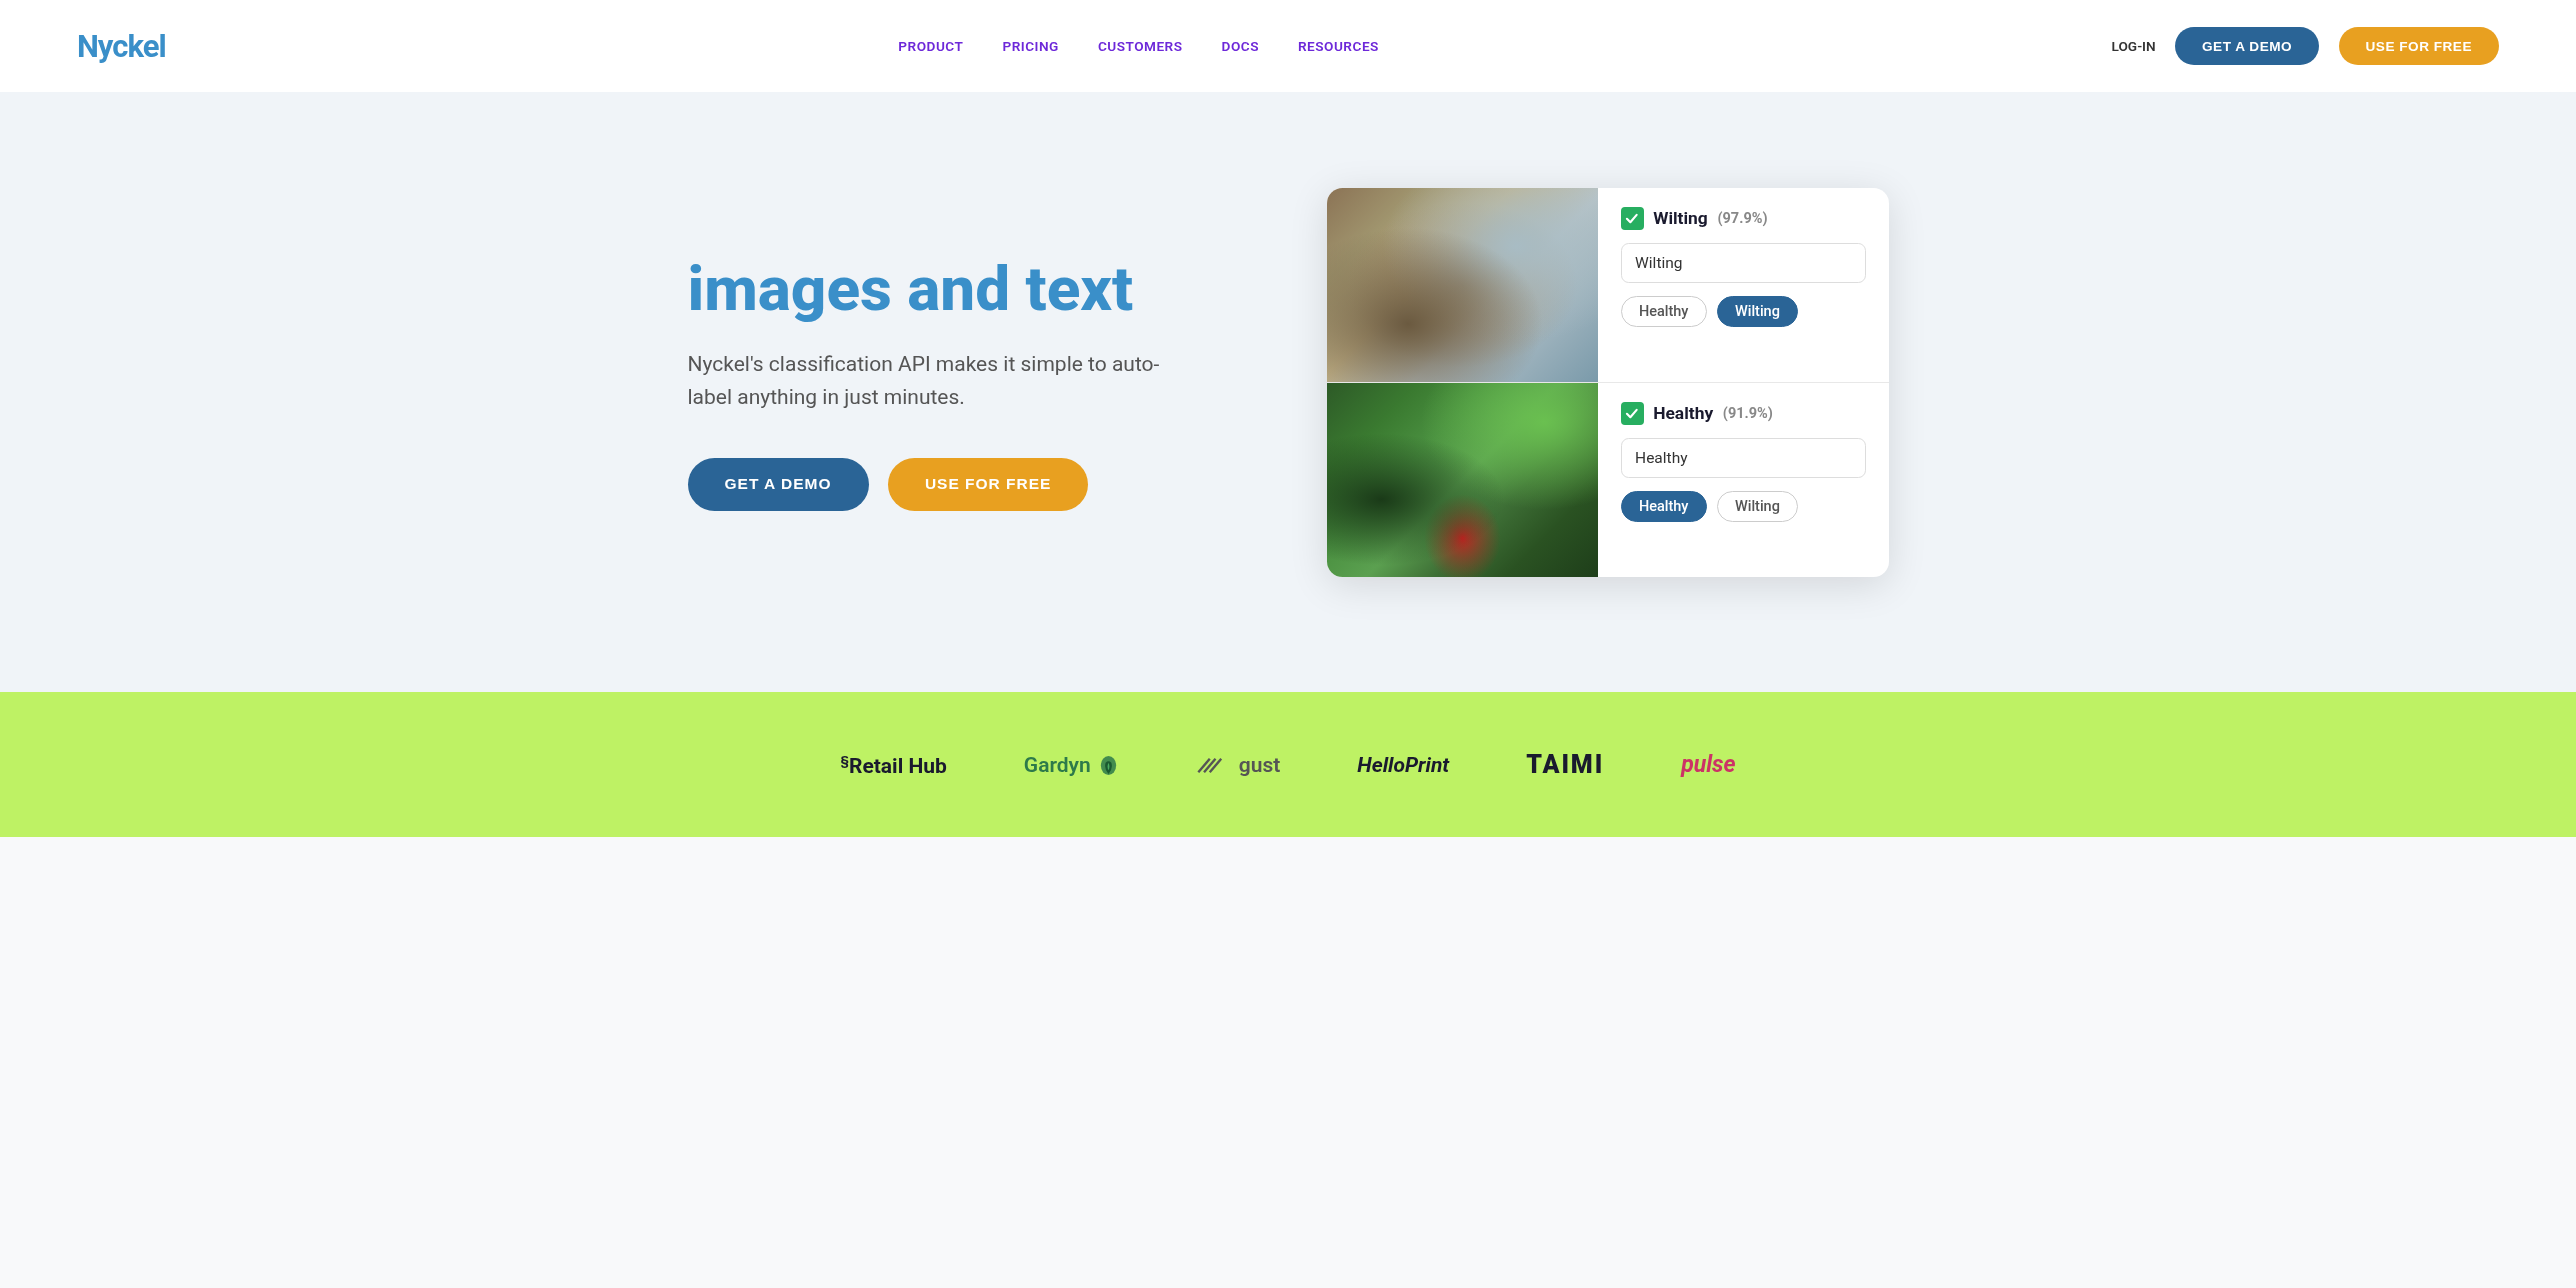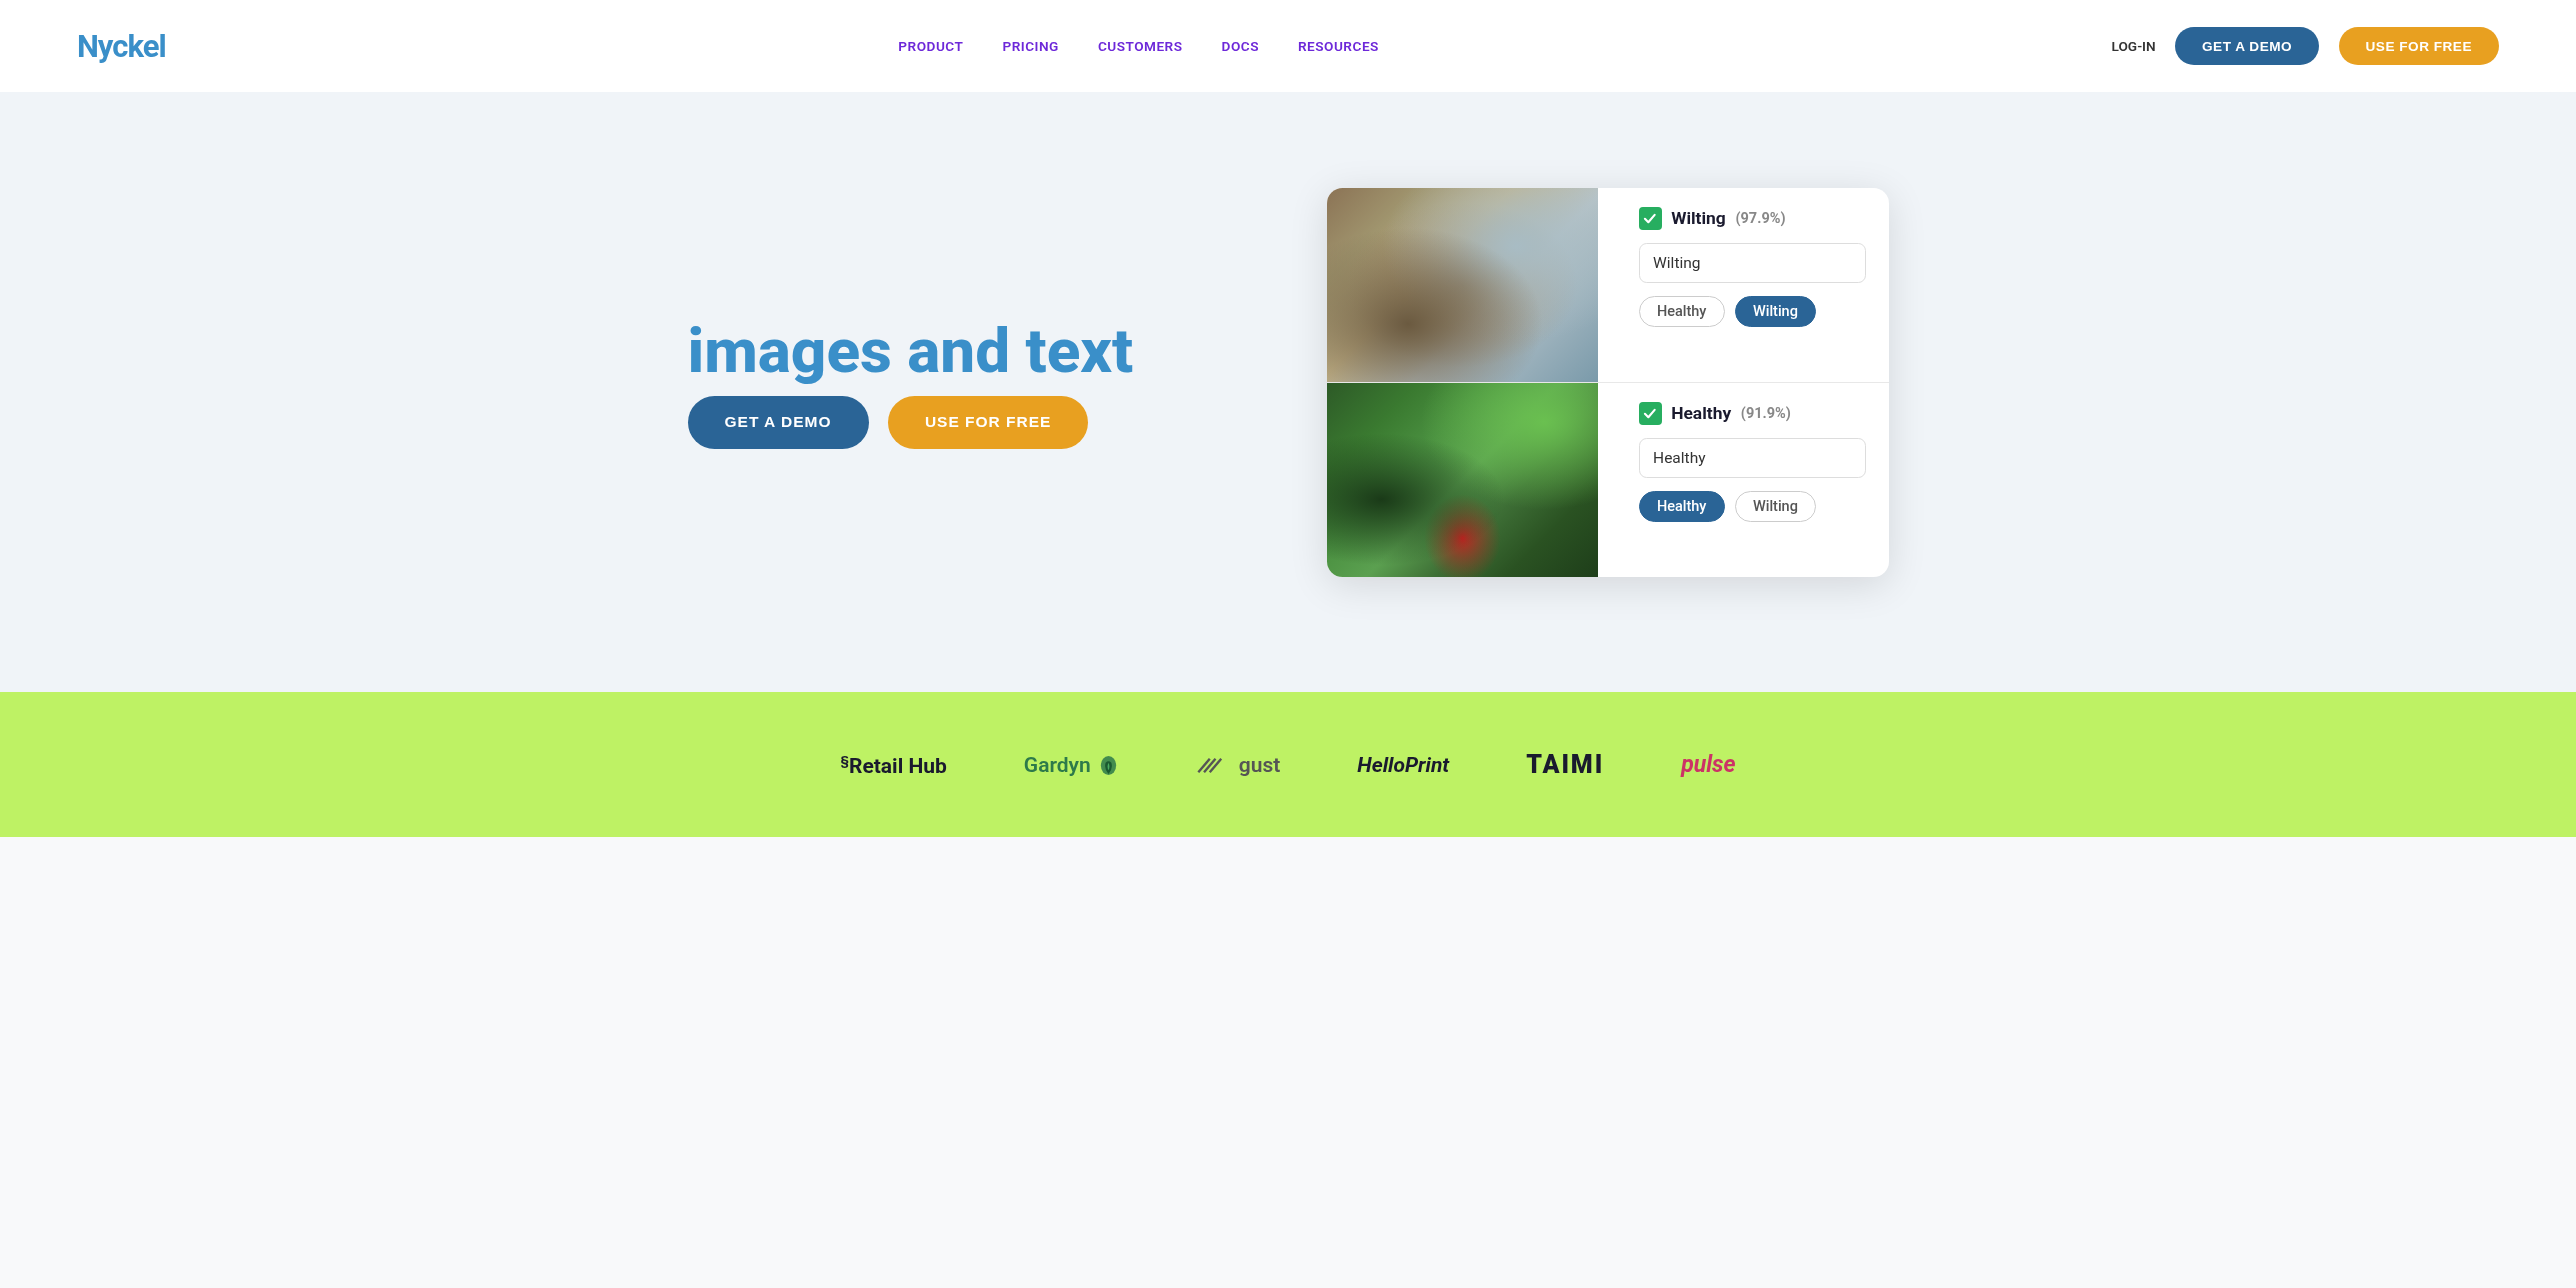--- a/index.html
+++ b/index.html
@@ -140,21 +140,20 @@
       background: #fff;
       border-radius: 15.5px;
       box-shadow: 0 7.7px 39px rgba(0,0,0,0.12);
       overflow: hidden;
       width: 562px;
     }
     .classification-row {
       display: flex;
       align-items: stretch;
       border-bottom: 1px solid #e8e8e8;
-      gap: 18px;
     }
     .classification-row:last-child {
       border-bottom: none;
     }
     .plant-image-wilting {
       background: linear-gradient(135deg, #8b7355 0%, #a0956e 20%, #c4b48a 40%, #b8c4c8 60%, #9ab0bb 80%, #7a9aaa 100%);
       width: 271px;
       height: 194px;
       flex-shrink: 0;
       position: relative;
@@ -327,20 +326,21 @@
     <button class="btn-demo-nav">GET A DEMO</button>
     <button class="btn-free-nav">USE FOR FREE</button>
   </div>
 </nav>
 
 <section class="hero">
   <div class="hero-left">
     <h1 class="hero-title">
       <span class="hero-title-blue">images and text</span>
     </h1>
+    <p class="hero-description">Nyckel's classification API makes it simple to auto-label anything in just minutes.</p>
     <div class="hero-buttons">
       <button class="btn-demo">GET A DEMO</button>
       <button class="btn-free">USE FOR FREE</button>
     </div>
   </div>
 
   <div class="hero-right">
     <div class="classification-widget">
 
       <div class="classification-row">

